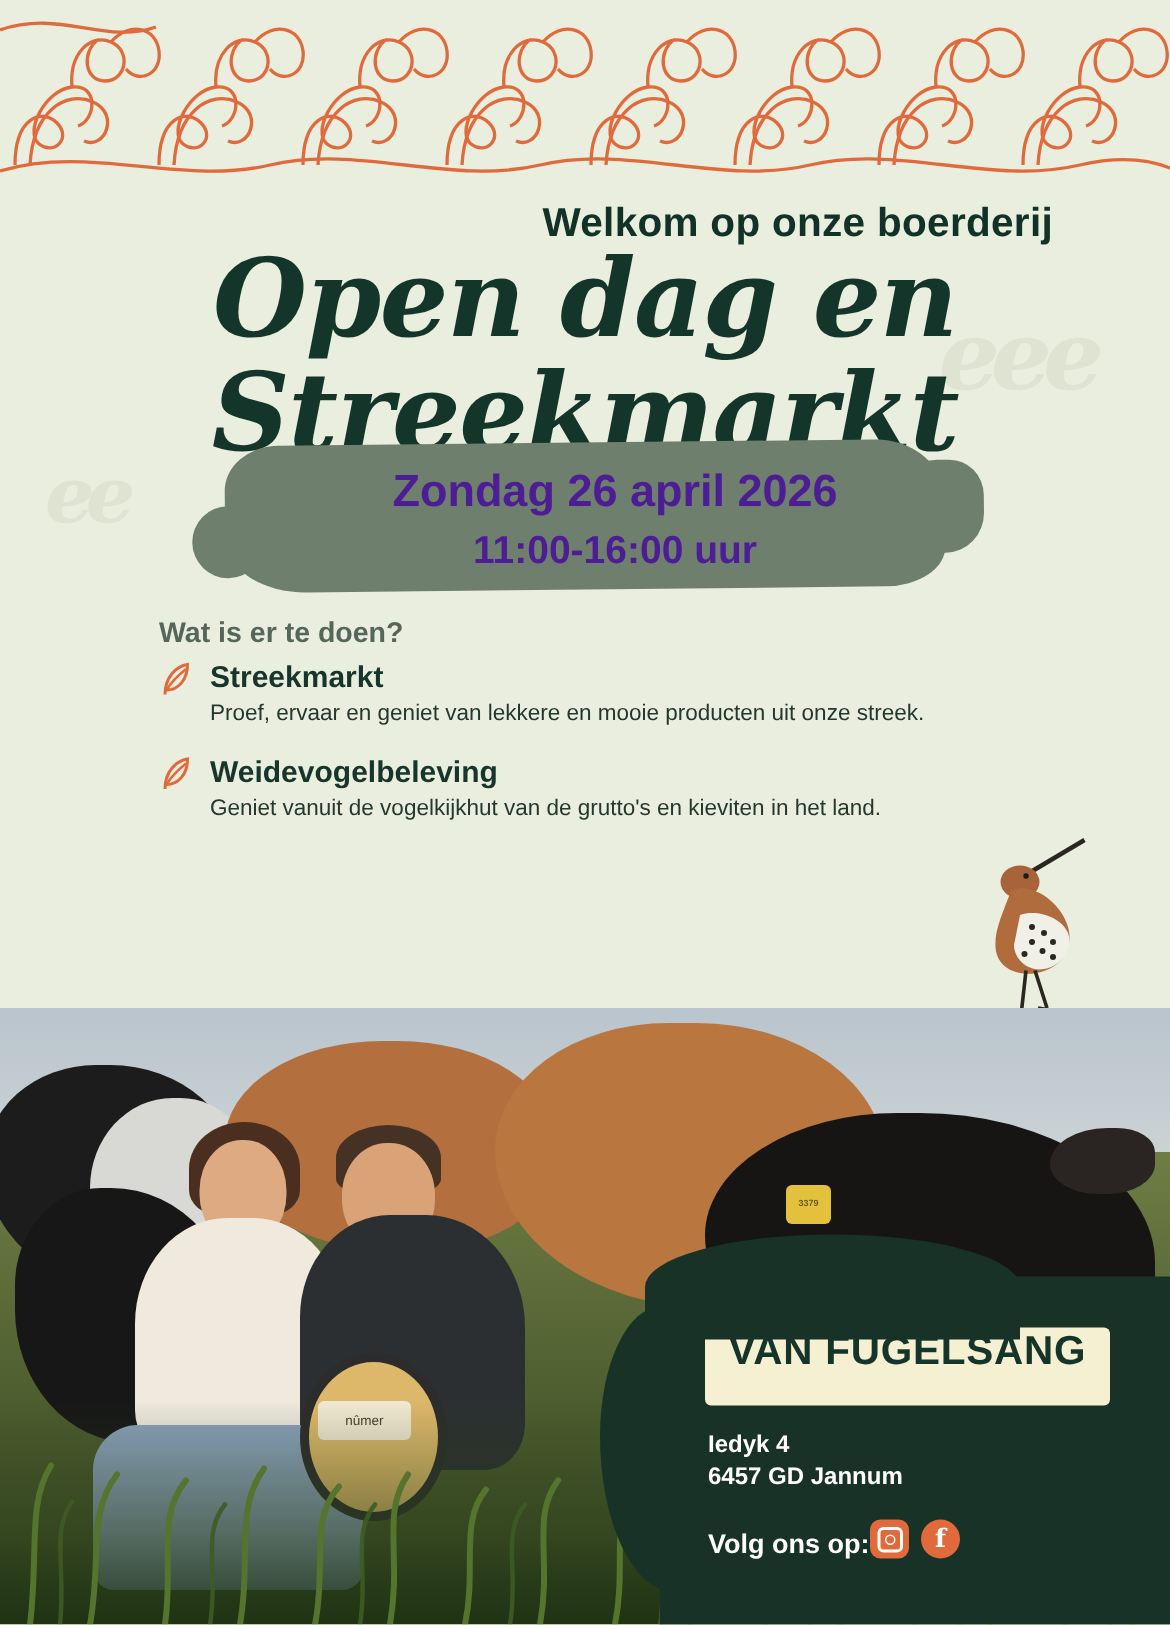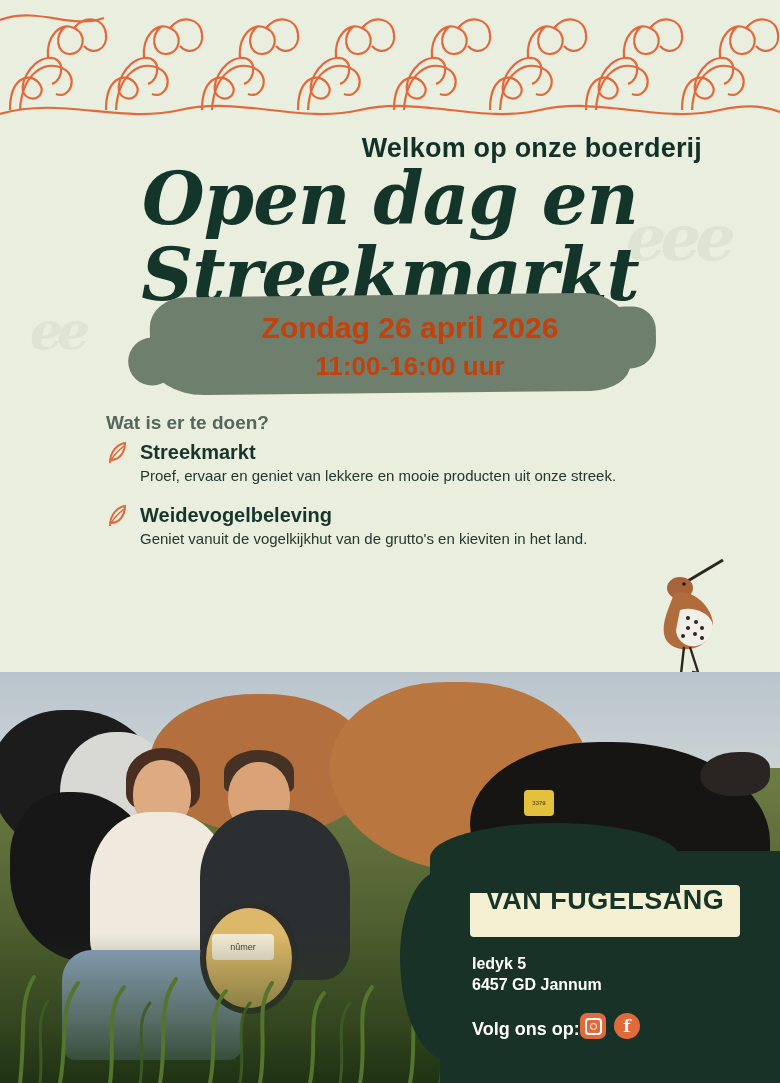--- a/index.html
+++ b/index.html
@@ -47,21 +47,21 @@
   }
   .banner .brush:after{
     content:"";position:absolute;right:-26px;top:14px;width:60px;height:62px;
     background:#6f7f6d;border-radius:50% 40% 45% 55%;
   }
   .banner .brush:before{
     content:"";position:absolute;left:-22px;bottom:10px;width:48px;height:48px;
     background:#6f7f6d;border-radius:50%;
   }
   .banner .line1,.banner .line2{
-    position:relative;text-align:center;color:#c2410c;font-weight:700;padding-left:40px;
+    position:relative;text-align:center;color:#4c1d95;font-weight:700;padding-left:40px;
   }
   .banner .line1{top:16px;font-size:30px;}
   .banner .line2{top:22px;font-size:26px;}
 
   
   .program{position:absolute;left:106px;top:412px;width:600px;color:#1d3a2c;}
   .prog-head{font-size:19px;font-weight:700;color:#55665a;margin-bottom:6px;}
   .item{position:relative;padding-left:34px;margin-bottom:17px;}
   .item .leaf{position:absolute;left:0;top:1px;width:22px;height:24px;}
   .item .t{font-size:20px;font-weight:700;color:#17352a;line-height:24px;}
@@ -285,21 +285,21 @@
           <path d="M740 170 C746 134 734 110 750 90"></path>
       </g>
     </svg>
   </div>
 
   <div class="panel">
     <div class="logobox">
       <span>VAN FÛGELSANG</span>
     </div>
     <div class="addr">
-      <div>Iedyk 5</div>
+      <div>Iedyk 4</div>
       <div>6457 GD Jannum</div>
     </div>
     <div class="volg">Volg ons op:</div>
     <div class="social">
       <div class="ig">
           <span class="ring"></span>
         </div>
       <div class="fb">f</div>
     </div>
   </div>

